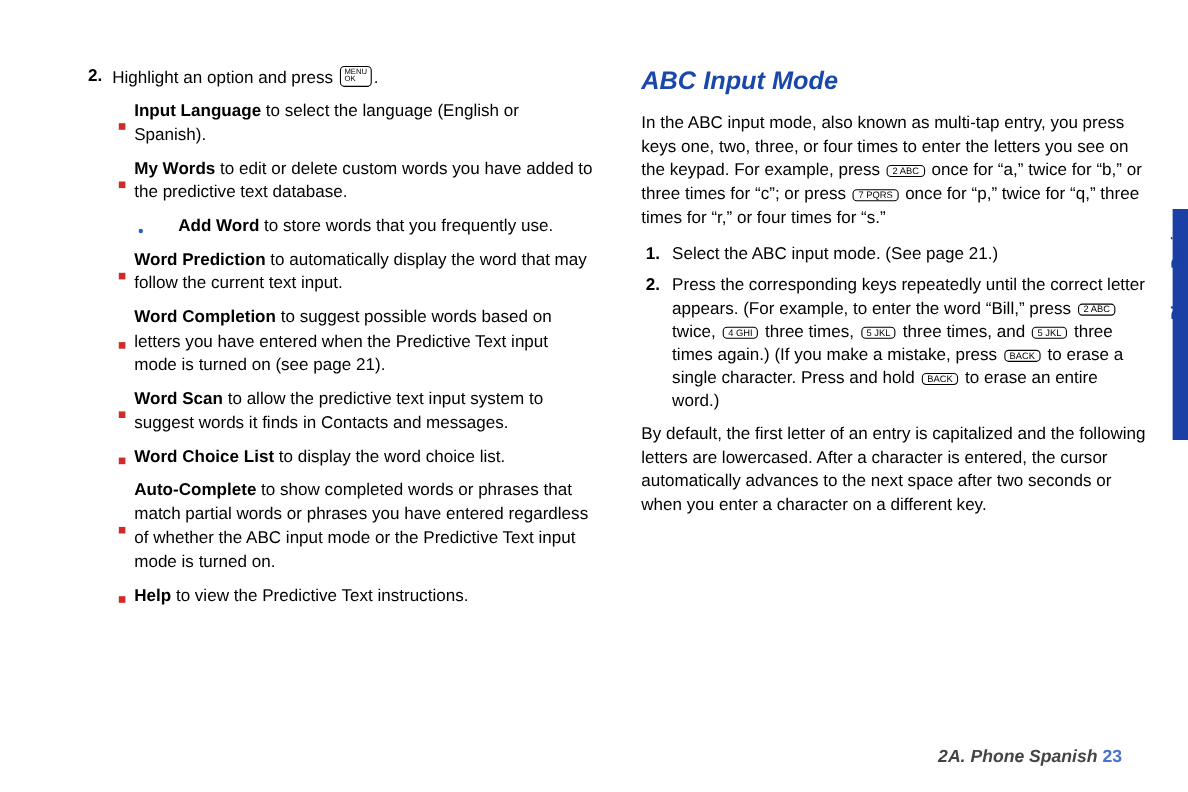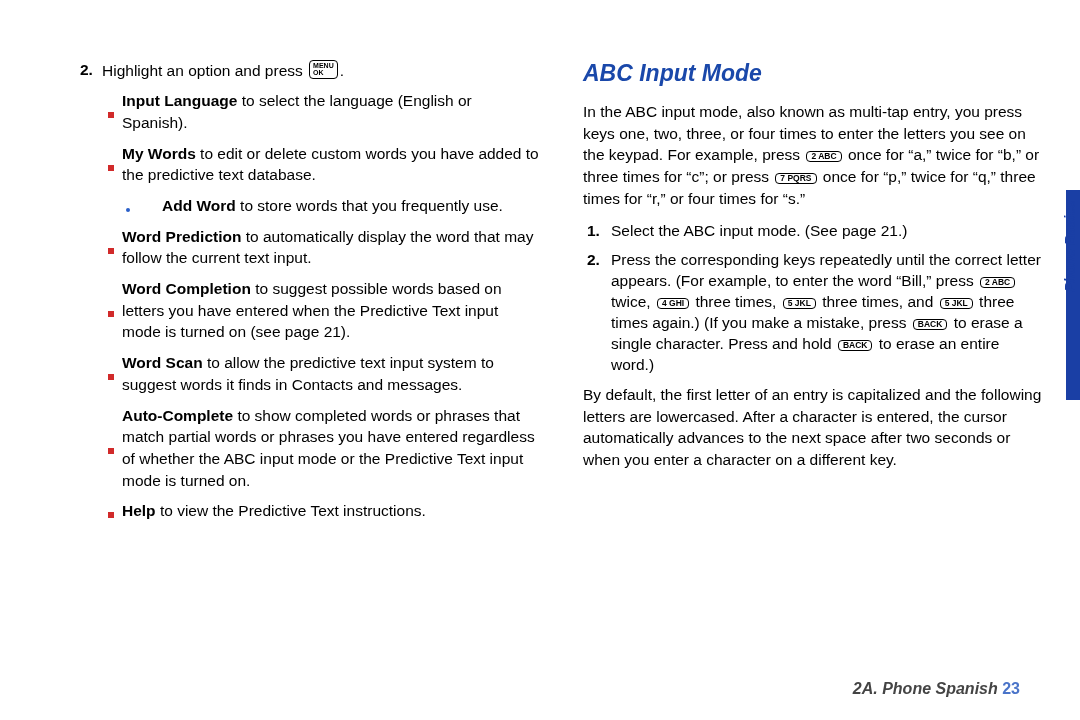--- a/index.html
+++ b/index.html
@@ -8,21 +8,21 @@
   .col.left{left:80px;}
   .col.right{left:583px;}
   .num-item{display:flex;align-items:flex-start;margin-bottom:8px;font-size:15.5px;line-height:1.35;}
   .num-item .mark{font-weight:bold;width:22px;flex:0 0 22px;}
   .bullet-list{margin-left:28px;}
   .bullet{display:flex;align-items:center;font-size:15.5px;line-height:1.4;margin-bottom:9px;}
   .bullet .sq{width:6px;height:6px;background:#d12a2a;margin-top:7px;flex:0 0 6px;margin-right:8px;}
   .sub{margin-left:18px;gap:24px;}
   .sub .dot{width:4px;height:4px;border-radius:50%;background:#2a5fc9;margin-top:8px;flex:0 0 4px;margin-right:8px;}
   .b{font-weight:bold;}
-  .key{display:inline-block;border:1.5px solid #000;border-radius:4px;padding:0 4px;margin:0 2px;font-size:8px;font-weight:bold;line-height:1.05;text-align:left;vertical-align:1px;}
+  .key{display:inline-block;border:1.5px solid #000;border-radius:4px;padding:0 4px;margin:0 2px;font-size:8px;font-weight:normal;line-height:1.05;text-align:left;vertical-align:1px;}
   .key.menuok{font-size:7px;padding:1px 3px;}
   .key.wide{font-size:8.5px;letter-spacing:0;}
   .heading{font-family:Arial,Helvetica,sans-serif;font-style:italic;font-weight:bold;font-size:23px;color:#1a48aa;margin-bottom:14px;}
   .para{font-size:15.5px;line-height:1.4;margin-bottom:12px;}
   .ol2{margin-left:4px;}
   .ol2 .num-item .mark{width:24px;flex:0 0 24px;}
   .sidetab{position:absolute;right:0;top:190px;width:14px;height:210px;background:#1a3fa5;}
   .sidetab-label{position:absolute;right:18px;top:200px;transform:rotate(-90deg);transform-origin:right top;font-style:italic;font-weight:bold;font-size:14px;color:#1a3fa5;white-space:nowrap;}
   .footer{position:absolute;bottom:22px;right:60px;font-style:italic;font-weight:bold;font-size:16px;color:#444;}
   .footer .pn{font-style:normal;color:#4a74c9;}
@@ -60,20 +60,24 @@
       <div class="bullet">
           <span class="sq"></span>
           <span><span class="b">Word Completion</span><span> to suggest possible words based on letters you have entered when the Predictive Text input mode is turned on (see page 21).</span></span>
         </div>
       <div class="bullet">
           <span class="sq"></span>
           <span><span class="b">Word Scan</span><span> to allow the predictive text input system to suggest words it finds in Contacts and messages.</span></span>
         </div>
       <div class="bullet">
           <span class="sq"></span>
+          <span><span class="b">Word Choice List</span><span> to display the word choice list.</span></span>
+        </div>
+      <div class="bullet">
+          <span class="sq"></span>
           <span><span class="b">Auto-Complete</span><span> to show completed words or phrases that match partial words or phrases you have entered regardless of whether the ABC input mode or the Predictive Text input mode is turned on.</span></span>
         </div>
       <div class="bullet">
           <span class="sq"></span>
           <span><span class="b">Help</span><span> to view the Predictive Text instructions.</span></span>
         </div>
     </div>
   </div>
 
   <div class="col right">

